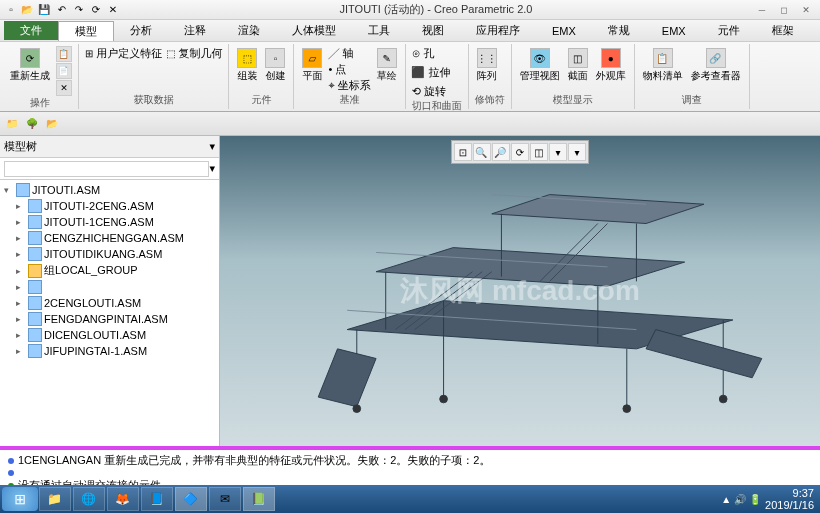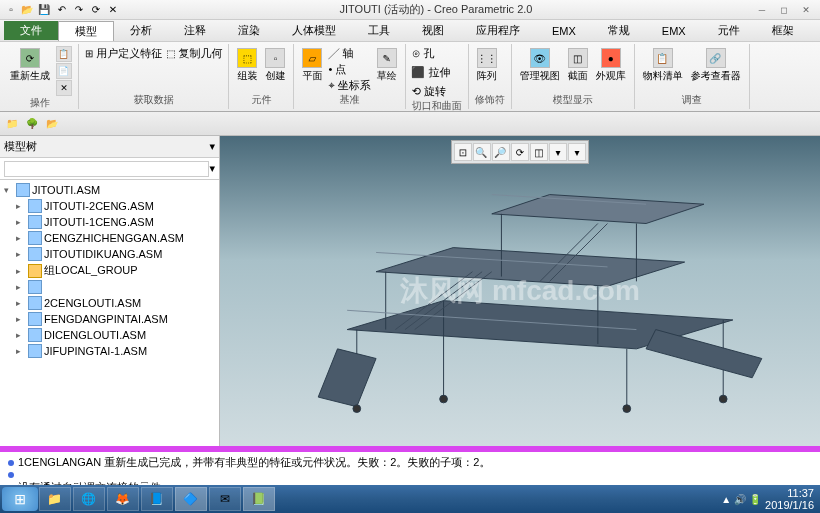--- a/index.html
+++ b/index.html
@@ -32,21 +32,21 @@
 .tree .titem{display:flex;align-items:center;padding:1px 2px;font-size:11px;gap:2px}
 .tree .titem .exp{width:10px;font-size:9px;color:#666}
 .tree .titem .tico{width:14px;height:14px;background:#fc6;border:1px solid #c90;display:inline-block}
 .tree .titem .tico.asm{background:#9cf;border-color:#69c}
 .viewport{flex:1;background:linear-gradient(#4a6a7a 0%,#a8c0c8 40%,#d0dce0 100%);position:relative}
 .viewport .vtools{position:absolute;top:4px;left:50%;transform:translateX(-50%);display:flex;gap:1px;background:rgba(240,240,240,0.9);padding:2px;border:1px solid #aaa}
 .viewport .vtools span{width:18px;height:18px;display:flex;align-items:center;justify-content:center;font-size:10px;background:#f5f5f5;border:1px solid #ccc}
 .viewport .watermark{position:absolute;top:50%;left:50%;transform:translate(-50%,-50%);font-size:28px;color:rgba(255,255,255,0.4);font-weight:bold;pointer-events:none}
 .viewport .model{position:absolute;top:20px;left:60px;right:20px;bottom:20px}
 .viewport svg{width:100%;height:100%}
-.msgarea{height:45px;background:#fff;border-top:6px solid #d946ef;padding:2px 8px;font-size:10px;overflow:auto}
+.msgarea{height:45px;background:#fff;border-top:4px solid #d946ef;padding:2px 8px;font-size:10px;overflow:auto}
 .msgarea .msg{display:flex;align-items:center;gap:4px;padding:1px 0}
 .msgarea .bullet{width:6px;height:6px;border-radius:50%}
 .statusbar{height:22px;background:linear-gradient(#f0f0f0,#e0e0e0);border-top:1px solid #bbb;display:flex;align-items:center;padding:0 4px;justify-content:flex-end;gap:4px}
 .statusbar .sitem{font-size:10px;padding:0 4px}
 .statusbar select{font-size:10px;height:16px}
 .taskbar{position:absolute;bottom:0;left:0;right:0;height:28px;background:linear-gradient(#3a6ea5,#2a5a8a,#1a4a7a);display:flex;align-items:center;padding:0 2px}
 .taskbar .start{width:36px;height:24px;background:radial-gradient(circle,#7ec0ee,#4a90d0);border-radius:4px;display:flex;align-items:center;justify-content:center;color:#fff;font-size:14px}
 .taskbar .tbtn{width:32px;height:24px;margin:0 1px;background:rgba(255,255,255,0.1);border:1px solid rgba(255,255,255,0.2);display:flex;align-items:center;justify-content:center;font-size:12px}
 .taskbar .tbtn.active{background:rgba(255,255,255,0.3)}
 .taskbar .tray{margin-left:auto;display:flex;align-items:center;gap:3px;color:#fff;font-size:10px;padding:0 4px}
@@ -339,17 +339,17 @@
   <div class="tbtn">🦊</div>
   <div class="tbtn">📘</div>
   <div class="tbtn active">🔷</div>
   <div class="tbtn">✉</div>
   <div class="tbtn active">📗</div>
   <div class="tray">
     <span>▲</span>
     <span>🔊</span>
     <span>🔋</span>
     <div class="clock">
-      <div>11:37</div>
+      <div>9:37</div>
       <div>2019/1/16</div>
     </div>
   </div>
 </div>
 
 </body></html>

